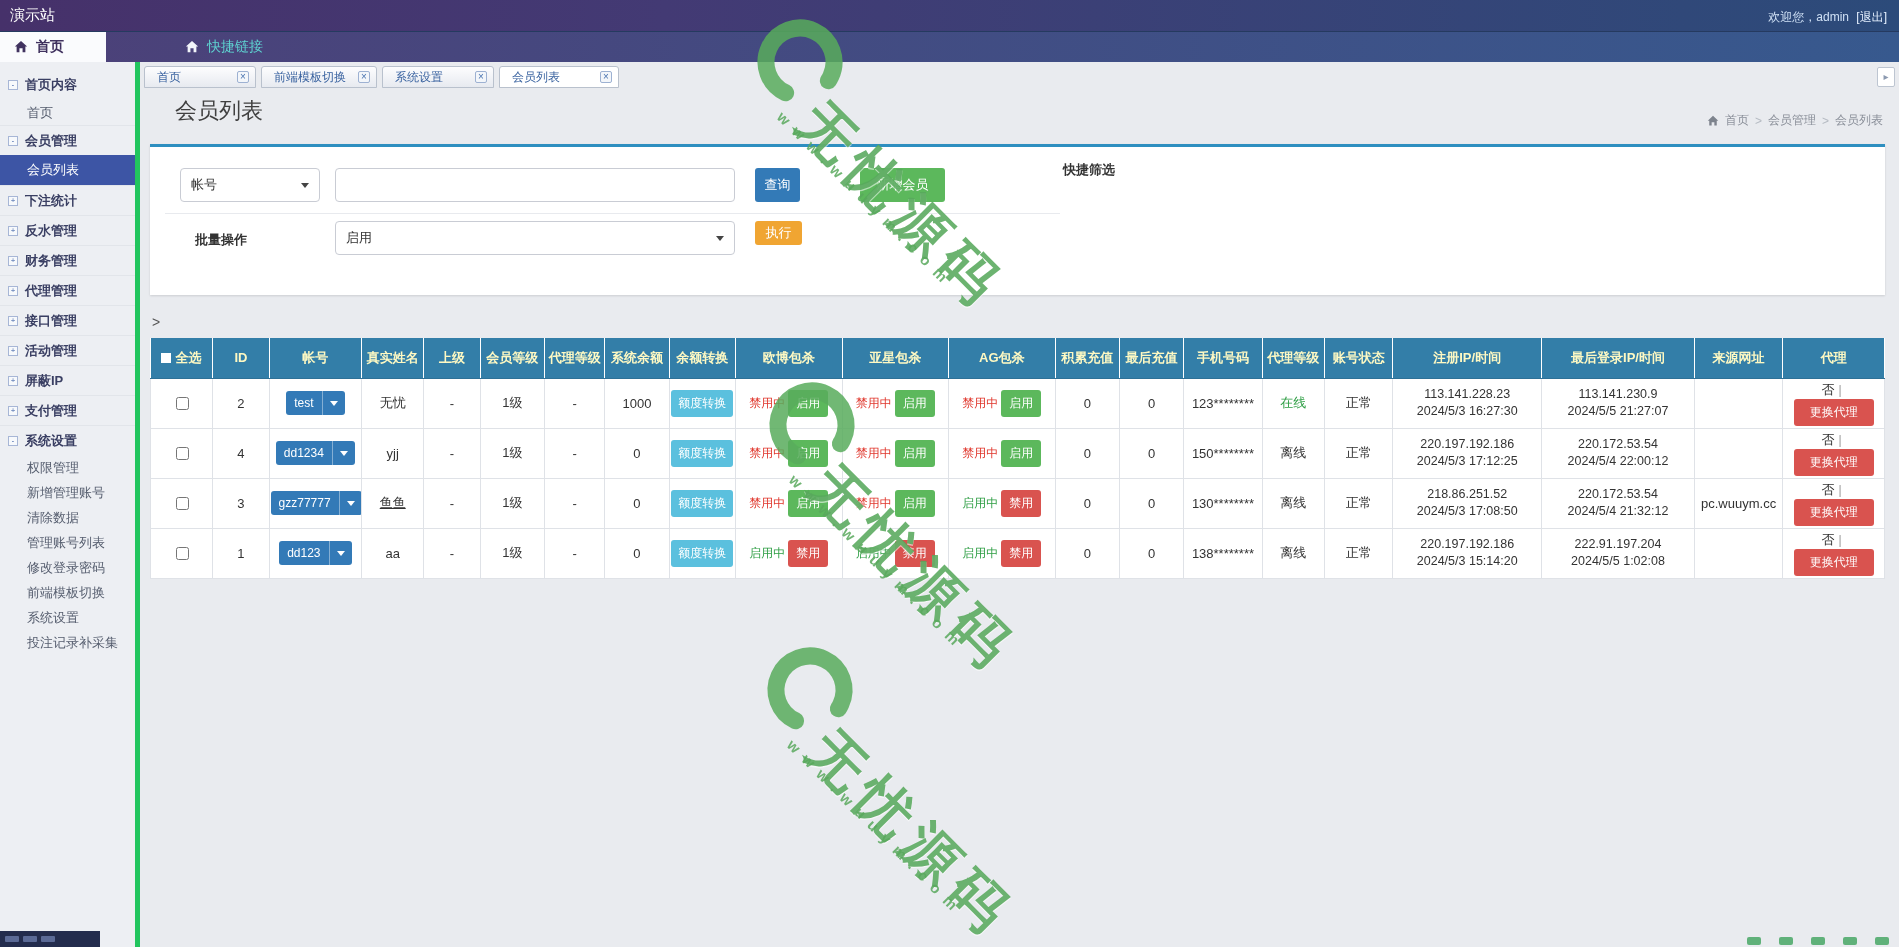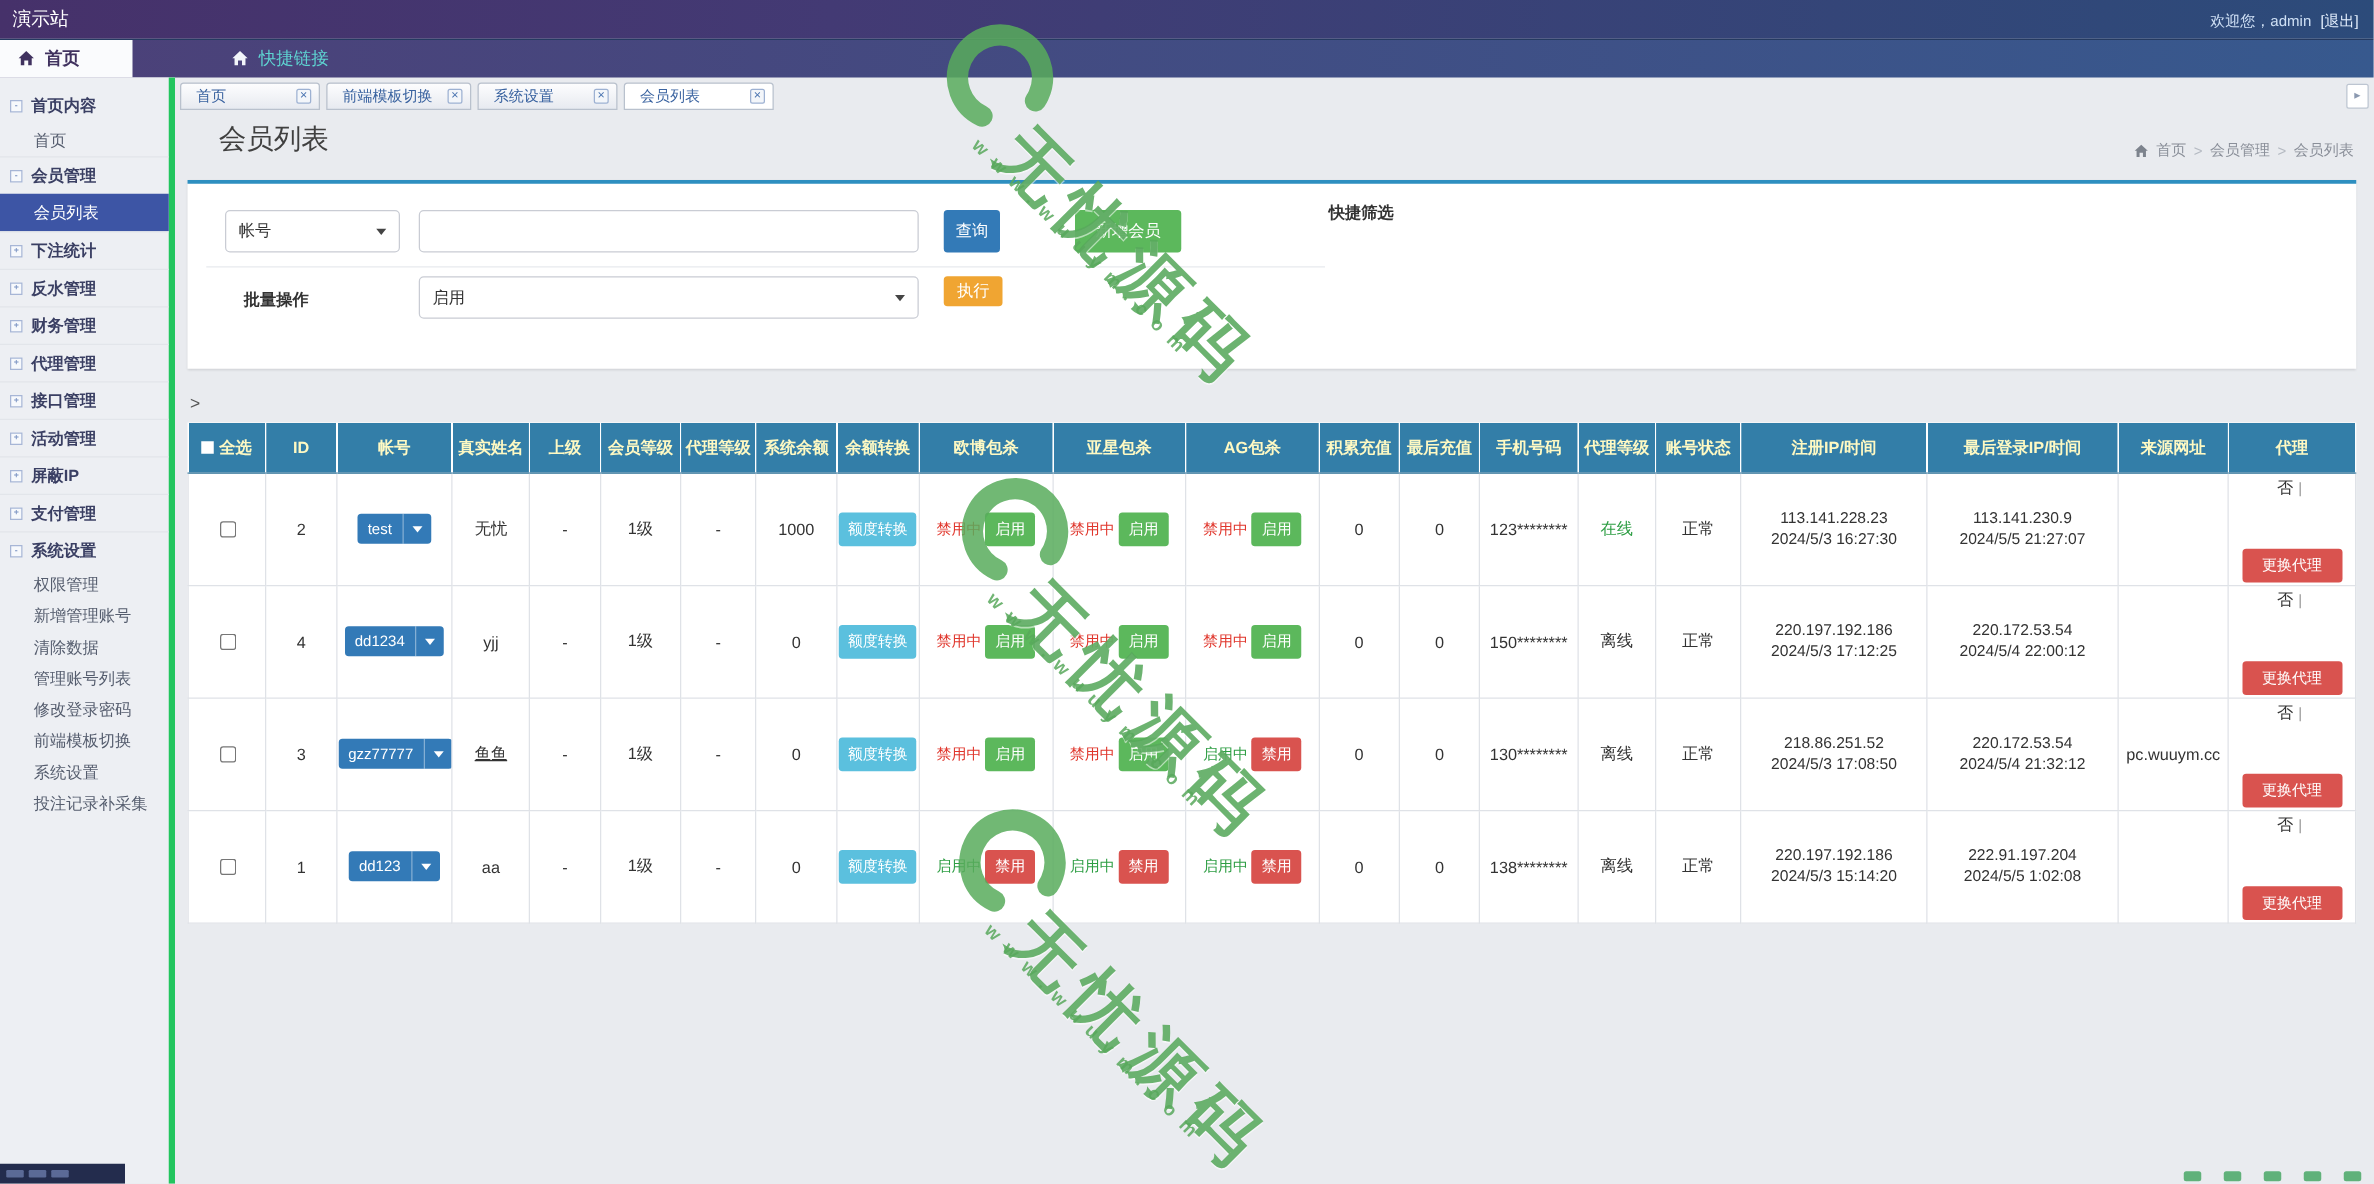--- a/index.html
+++ b/index.html
@@ -105,21 +105,21 @@
   .mini-btn { border:none; border-radius:3px; color:#fff; font-size:12px;
     padding:5px 8px; margin-left:3px; }
   .mini-btn.green { background:#5cb85c; }
   .mini-btn.red   { background:#d9534f; }
   .online-on { color:#2e9e44; }
   .online-off { color:#333; }
   .ip-cell div { font-size:12.5px; line-height:17px; }
   .src-cell { font-size:12px;margin-top:20px; }
   .agent-sep { color:#999; margin:0 4px; font-size:12px; }
   .agent-btn { background:#d9534f; color:#fff; border:none; border-radius:3px;
-    font-size:12px; padding:5px 16px;margin-top:40px; }
+    font-size:12px; padding:5px 16px; }
   .name-link { text-decoration:underline; }
   
   .wm { position:absolute; width:0; height:0; z-index:60; pointer-events:none; }
   .wm .ring { position:absolute; left:-50px; top:-50px; }
   .wm .brand { position:absolute; left:34px; top:24px; transform:rotate(45deg);
     transform-origin:0 0; font-size:56px; font-weight:bold; letter-spacing:10px;
     white-space:nowrap; color:rgba(88,168,92,.88); text-shadow:1px 1px 0 rgba(255,255,255,.55); }
   .wm .url { position:absolute; left:-14px; top:46px; transform:rotate(45deg);
     transform-origin:0 0; font-size:15px; font-weight:bold; letter-spacing:9px;
     white-space:nowrap; color:rgba(88,168,92,.85); }

